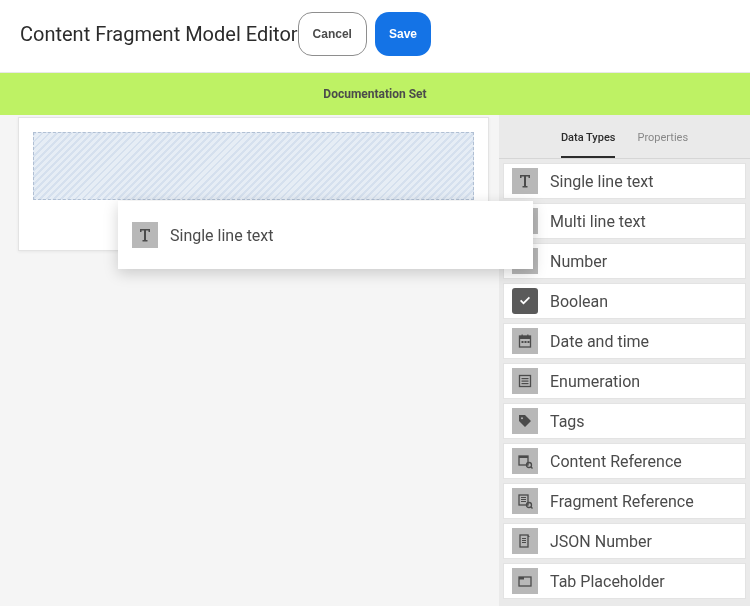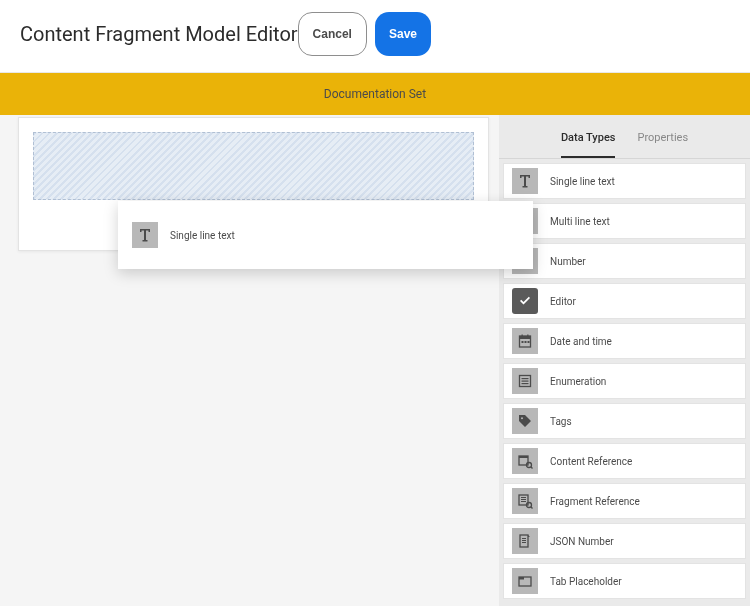--- a/index.html
+++ b/index.html
@@ -40,24 +40,24 @@
       color: #4b4b4b;
       border: 1px solid #8e8e8e;
     }
     .btn-save {
       background: #1473e6;
       color: #fff;
     }
     .subheader {
       text-align: center;
       font-size: 12px;
-      font-weight: 400;
+      font-weight: 700;
       color: #4b4b4b;
       padding: 14px 0;
-      background: #eab308;
+      background: #bef264;
     }
     .workspace {
       display: flex;
       background: #f5f5f5;
       height: calc(100% - 99px);
     }
     .canvas-area {
       flex: 1;
       padding: 0 10px 0 18px;
       position: relative;
@@ -140,21 +140,21 @@
       width: 26px;
       height: 26px;
       background: #b8b8b8;
       display: flex;
       align-items: center;
       justify-content: center;
       flex-shrink: 0;
     }
     .icon-box svg { fill: #4b4b4b; }
     .type-label {
-      font-size: 10px;
+      font-size: 16px;
       color: #4b4b4b;
     }
   </style>
 </head>
 <body>
 
 <div class="header">
   <div class="title">Content Fragment Model Editor</div>
   <div class="header-buttons">
     <button class="btn btn-cancel">Cancel</button>
@@ -218,21 +218,21 @@
         </div>
         <span class="type-label">Number</span>
       </div>
 
       <div class="type-item">
         <div class="icon-box" style="background:#5a5a5a;border-radius:3px;">
           <svg width="16" height="16" viewBox="0 0 16 16">
               <path fill="#fff" d="M6.5 11.5L3 8l1.2-1.2 2.3 2.3 5.3-5.3L13 5z"></path>
             </svg>
         </div>
-        <span class="type-label">Editor</span>
+        <span class="type-label">Boolean</span>
       </div>
 
       <div class="type-item">
         <div class="icon-box">
           <svg width="16" height="16" viewBox="0 0 16 16">
               <rect x="2.5" y="3" width="11" height="11" fill="none" stroke="#4b4b4b" stroke-width="1.3"></rect>
               <rect x="2.5" y="3" width="11" height="3"></rect>
               <rect x="4.5" y="1.5" width="1.3" height="3"></rect>
               <rect x="10.2" y="1.5" width="1.3" height="3"></rect>
               <rect x="4.5" y="8" width="2" height="2"></rect>

